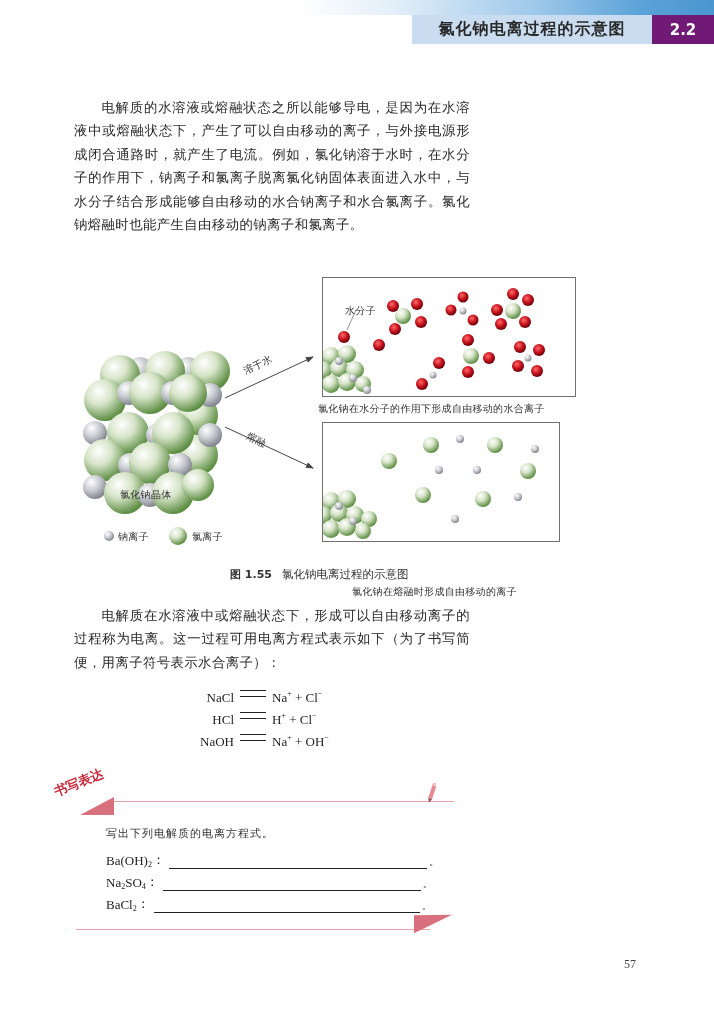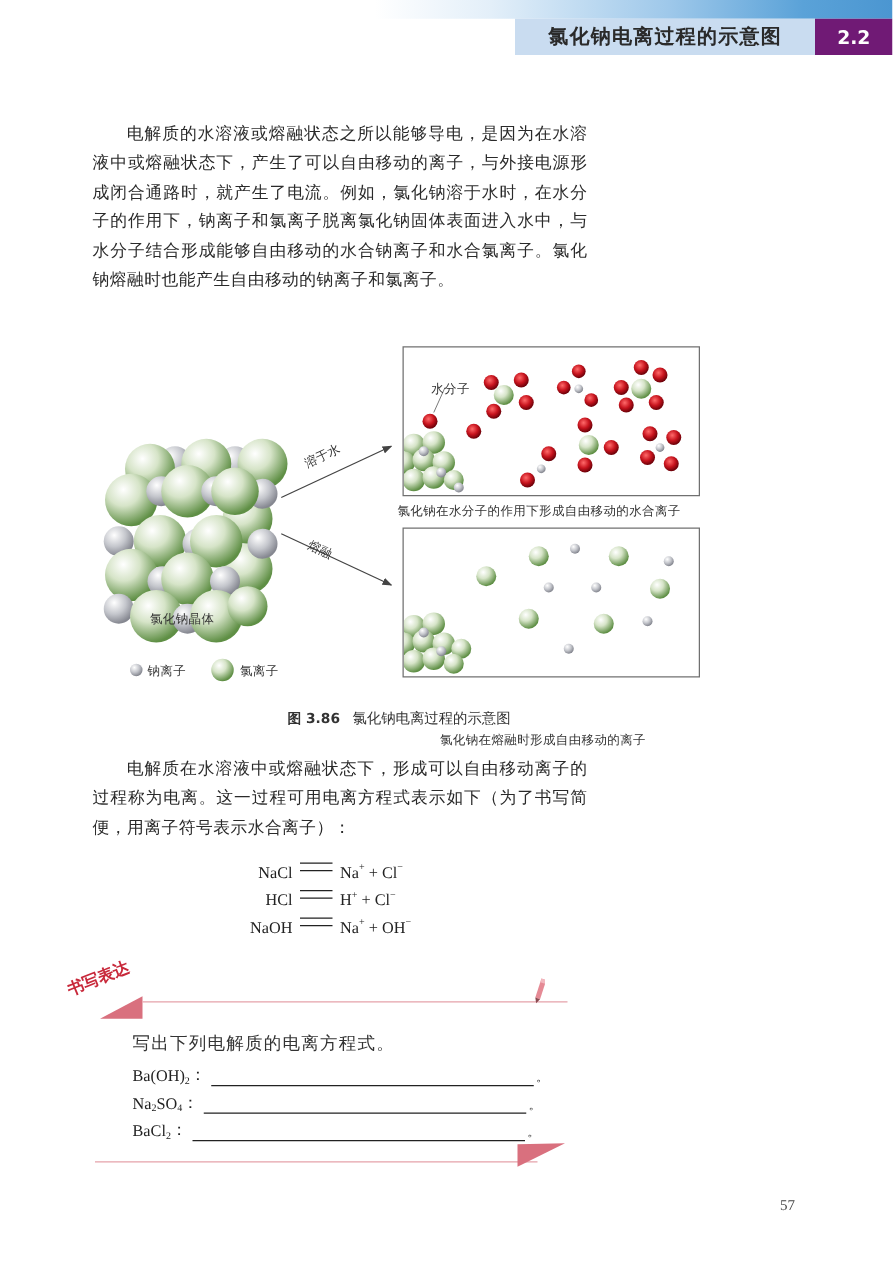--- a/index.html
+++ b/index.html
@@ -18,21 +18,21 @@
              font-family: "DejaVu Sans", "Liberation Sans", sans-serif; font-weight: bold; font-size: 15px; }
 
   
   .para { position: absolute; left: 74px; width: 396px; font-size: 13.4px; line-height: 23.4px;
           color: #2a2a2a; text-align: justify; letter-spacing: 0.4px; }
   .para .indent { display: inline-block; width: 27px; }
 
   
   .fig { position: absolute; left: 70px; top: 275px; width: 500px; height: 315px; }
   .panel { position: absolute; border: 1.5px solid #707070; background: #fff; overflow: hidden; }
-  .panel-top { left: 252px; top: 2px; width: 236px; height: 118px; }
+  .panel-top { left: 252px; top: 2px; width: 236px; height: 118px; padding-left: 16px; }
   .panel-bot { left: 252px; top: 147px; width: 236px; height: 118px; }
   .cap-small { position: absolute; font-size: 10px; color: #333; white-space: nowrap; letter-spacing: 0.3px; }
   .fig-title { position: absolute; left: 160px; top: 292px; font-size: 11.5px; color: #333; white-space: nowrap; }
   .fig-title b { font-family: "DejaVu Sans", "Liberation Sans", sans-serif; margin-right: 10px; font-size: 11px; }
   .arrow-lbl { position: absolute; font-size: 10px; color: #333; white-space: nowrap; }
 
   
   .eq { position: absolute; left: 180px; width: 200px; font-family: "Liberation Serif", "DejaVu Serif", serif;
         font-size: 13px; color: #222; }
   .eq-row { position: absolute; height: 20px; display: flex; white-space: nowrap; }
@@ -42,21 +42,21 @@
   .eq sup { font-size: 8px; position: relative; top: -1px; }
 
   
   .ex-badge { position: absolute; left: 58px; top: 783px; font-family: "DejaVu Sans", "Liberation Sans", sans-serif;
               font-weight: bold; font-size: 13px; color: #c8283a; transform: rotate(-22deg);
               transform-origin: left bottom; white-space: nowrap; text-shadow: 0 0 1px #fff; }
   .ex-tri { position: absolute; left: 80px; top: 797px; width: 0; height: 0;
             border-left: 34px solid transparent; border-bottom: 18px solid #d9707e; }
   .ex-line-top { position: absolute; left: 114px; top: 801px; width: 340px; height: 1px; background: #e5a2aa; }
   .ex-pencil { position: absolute; left: 428px; top: 782px; width: 8px; height: 22px; }
-  .ex-prompt { position: absolute; left: 106px; top: 826px; font-size: 14px; color: #333; letter-spacing: 1px; white-space: nowrap; }
+  .ex-prompt { position: absolute; left: 106px; top: 826px; font-size: 11px; color: #333; letter-spacing: 1px; white-space: nowrap; }
   .ex-row { position: absolute; left: 106px; height: 20px; font-family: "Liberation Serif", "DejaVu Serif", serif;
             font-size: 13px; color: #222; white-space: nowrap; display: flex; align-items: flex-end; }
   .ex-row sub { font-size: 8px; }
   .ex-blank { display: inline-block; border-bottom: 1.2px solid #222; height: 14px; margin-left: 4px; }
   .ex-end { font-size: 10px; margin-left: 2px; }
   .ex-line-bot { position: absolute; left: 76px; top: 929px; width: 354px; height: 1px; background: #e5a2aa; }
   .ex-arrow { position: absolute; left: 414px; top: 912px; width: 0; height: 0;
               border-top: 6px solid transparent; border-bottom: 12px solid transparent; border-left: 38px solid #d9707e;
               transform: skewY(-10deg); }
 
@@ -225,21 +225,21 @@
       <circle cx="137" cy="16" r="4" fill="url(#gNa)"></circle>
       <circle cx="212" cy="26" r="4" fill="url(#gNa)"></circle>
       <circle cx="116" cy="47" r="4" fill="url(#gNa)"></circle>
       <circle cx="154" cy="47" r="4" fill="url(#gNa)"></circle>
       <circle cx="195" cy="74" r="4" fill="url(#gNa)"></circle>
       <circle cx="132" cy="96" r="4" fill="url(#gNa)"></circle>
     </svg>
   </div>
   <div class="cap-small" style="left:282px;top:270px;margin-top:40px;">氯化钠在熔融时形成自由移动的离子</div>
 
-  <div class="fig-title"><b>图 3.86</b><span>氯化钠电离过程的示意图</span></div>
+  <div class="fig-title"><b>图 1.55</b><span>氯化钠电离过程的示意图</span></div>
 </div>
 
 <div class="para" style="top:604px;"><span class="indent"></span><span>电解质在水溶液中或熔融状态下，形成可以自由移动离子的过程称为电离。这一过程可用电离方程式表示如下（为了书写简便，用离子符号表示水合离子）：</span></div>
 
 <div class="eq" style="top:690px;">
   <div class="eq-row" style="top:0px;">
     <span class="eq-lhs">NaCl</span>
     <span class="eq-sign"></span>
     <span><span>Na</span><sup>+</sup> + <span>Cl</span><sup>−</sup></span>
   </div>

